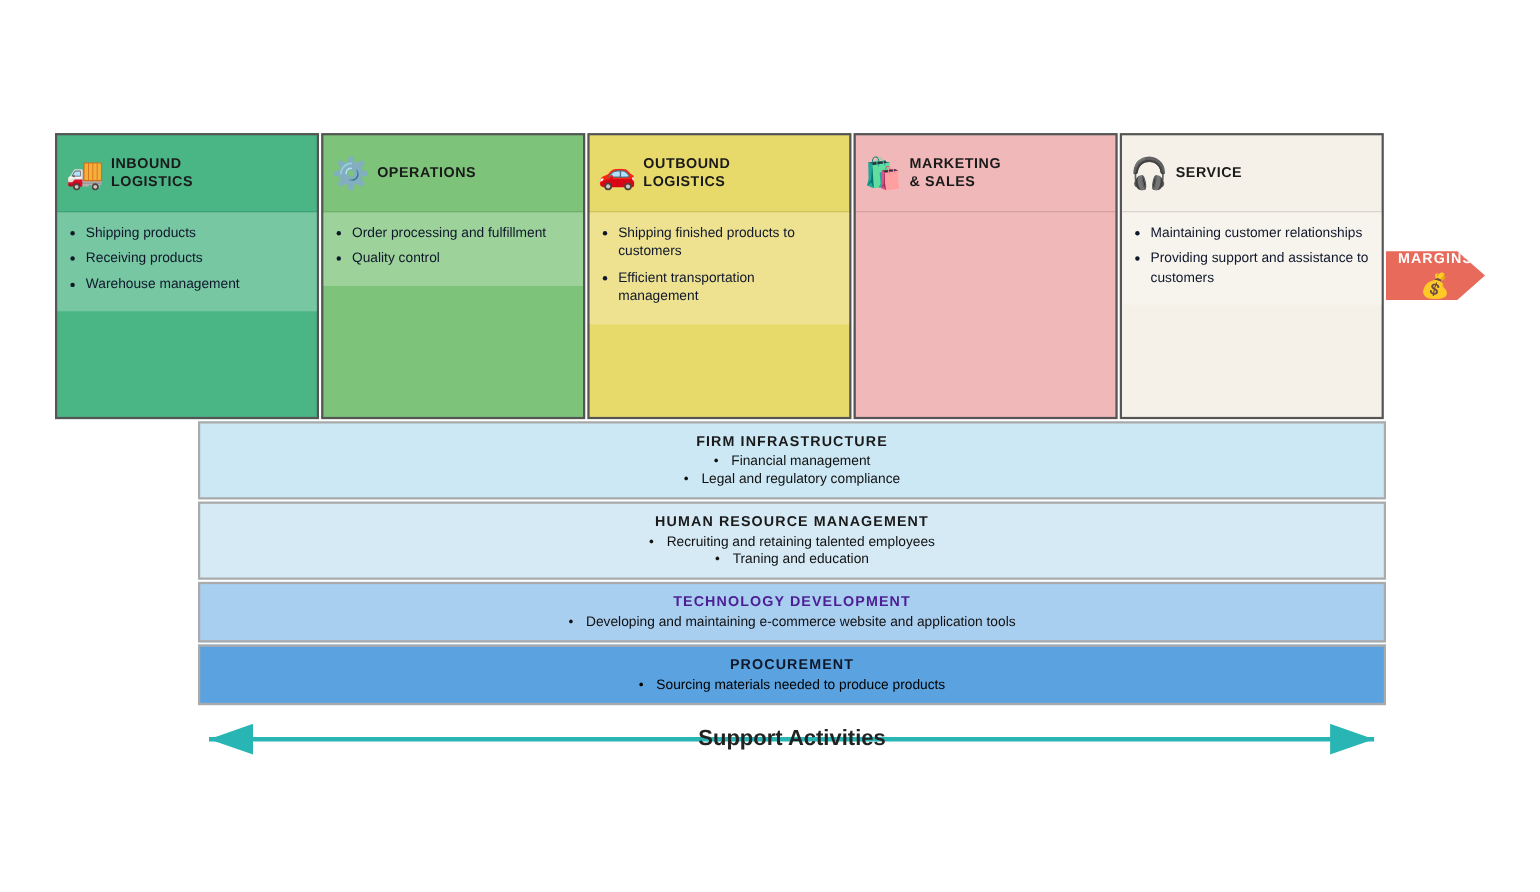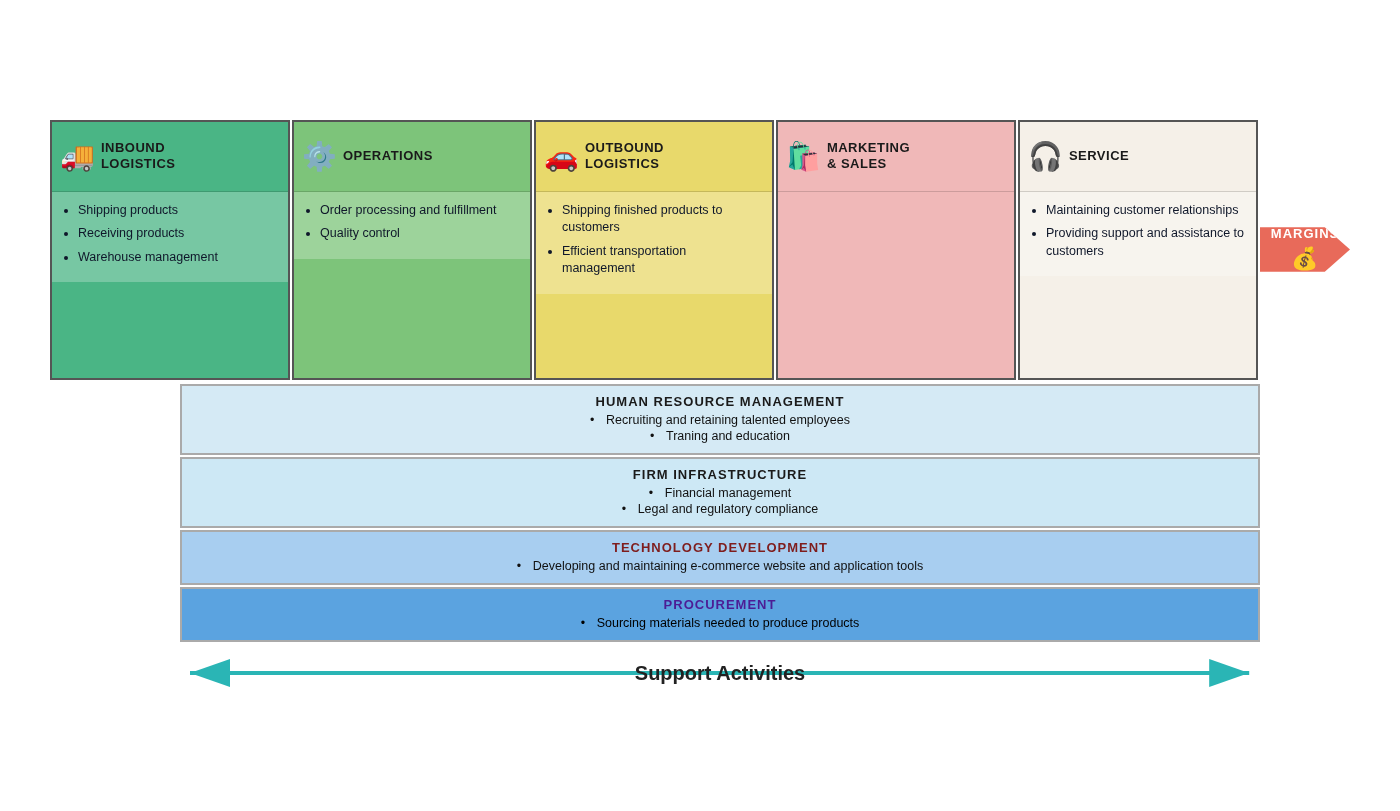--- a/index.html
+++ b/index.html
@@ -108,23 +108,23 @@
     }
     .support-row-body ul li::before {
       content: '•';
       position: absolute;
       left: 0;
     }
     .row-firm { background: #cde8f5; }
     .row-hr { background: #d5eaf5; }
     .row-tech { background: #a8cef0; }
     .row-proc { background: #5ba3e0; }
-    .row-proc .support-row-title { color: #4c1d95; }
+    .row-proc .support-row-title { color: #0f172a; }
     .row-proc .support-row-body ul li { color: #fff; }
-    .row-tech .support-row-title { color: #7f1d1d; }
+    .row-tech .support-row-title { color: #4c1d95; }
   </style>
 </head>
 <body>
 
 <div class="main-container">
 
   <div style="position:relative; display:flex; align-items:stretch;">
     <div class="primary-label" style="display:flex; align-items:center; justify-content:center; padding-right:10px;">
       <span style="white-space:pre-line; font-size:22px; font-weight:bold;">Primary
 Activities</span>
@@ -210,36 +210,36 @@
         <span style="font-size:13px; font-weight:bold; color:#fff; letter-spacing:1px; text-align:center; line-height:1.1;">MARGINS</span>
         <span style="font-size:22px;">💰</span>
       </div>
     </div>
   </div>
 
   <div style="display:flex; margin-top:2px;">
     <div style="width:120px; margin-right:10px;"></div>
     <div style="flex:1;">
 
+      <div class="support-row row-firm">
+        <div class="support-row-title">FIRM INFRASTRUCTURE</div>
+        <div class="support-row-body">
+          <ul>
+            <li>Financial management</li>
+            <li>Legal and regulatory compliance</li>
+          </ul>
+        </div>
+      </div>
+
       <div class="support-row row-hr" style="margin-top:2px;">
         <div class="support-row-title">HUMAN RESOURCE MANAGEMENT</div>
         <div class="support-row-body">
           <ul>
             <li>Recruiting and retaining talented employees</li>
             <li>Traning and education</li>
-          </ul>
-        </div>
-      </div>
-
-      <div class="support-row row-firm">
-        <div class="support-row-title">FIRM INFRASTRUCTURE</div>
-        <div class="support-row-body">
-          <ul>
-            <li>Financial management</li>
-            <li>Legal and regulatory compliance</li>
           </ul>
         </div>
       </div>
 
       <div class="support-row row-tech" style="margin-top:2px;">
         <div class="support-row-title">TECHNOLOGY DEVELOPMENT</div>
         <div class="support-row-body">
           <ul>
             <li>Developing and maintaining e-commerce website and application tools</li>
           </ul>

